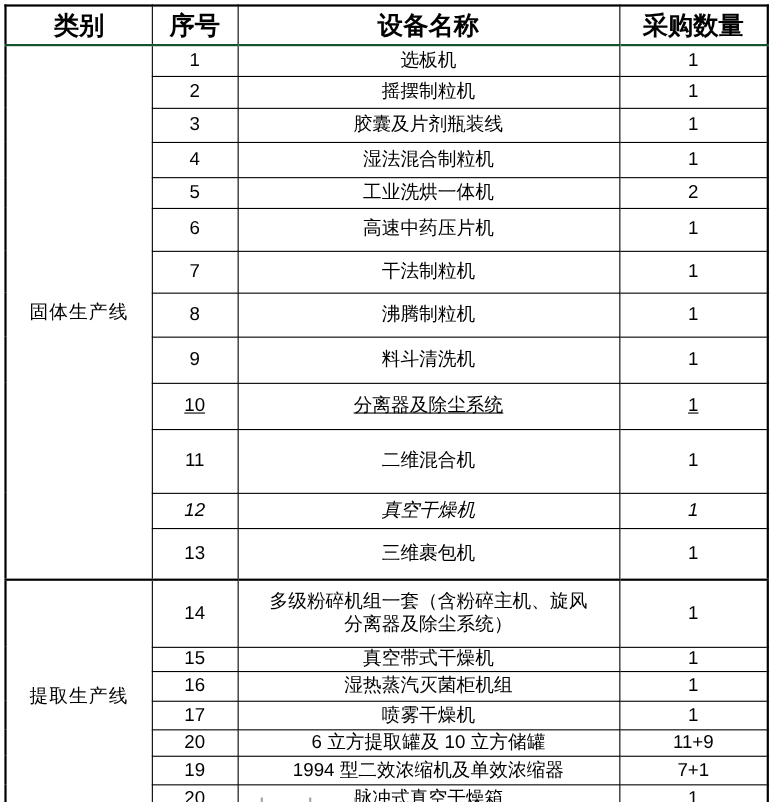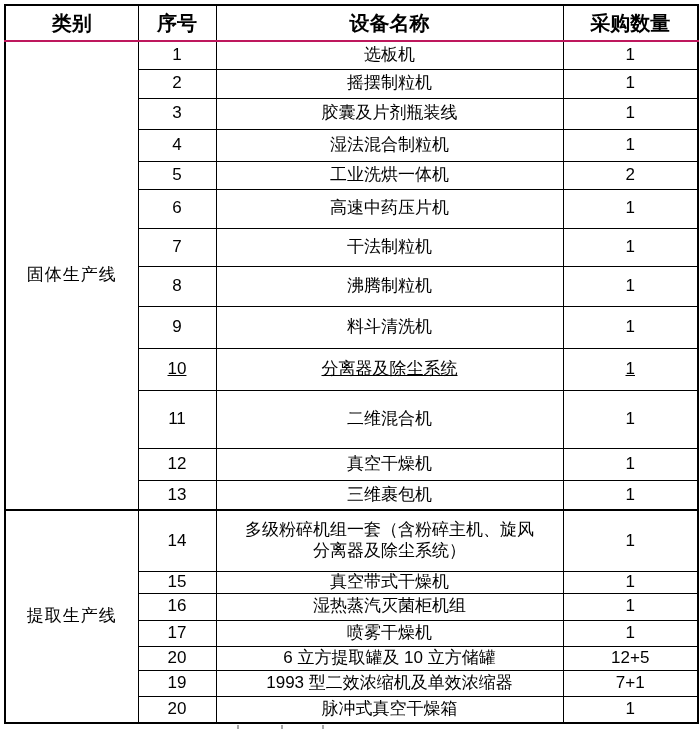--- a/index.html
+++ b/index.html
@@ -27,23 +27,23 @@
   table.equip th,
   table.equip td {
     border: 1px solid #000;
     text-align: center;
     vertical-align: middle;
     padding: 0 2px;
     overflow: hidden;
   }
   table.equip thead th {
     font-weight: bold;
-    font-size: 20px;
+    font-size: 23px;
     height: 34px;
-    border-bottom: 2px solid #be185d;
+    border-bottom: 2px solid #14532d;
   }
   table.equip td {
     font-size: 17px;
     font-weight: normal;
     line-height: 1.2;
   }
   td.name-cell { white-space: pre-line; }
   td.category-cell { font-size: 17px; letter-spacing: 1px; }
   tr.section-start td { border-top: 2px solid #000; }
   .artifact {
@@ -124,26 +124,26 @@
         <tr style="height: 42px; text-decoration: underline;">
           <td>10</td>
           <td class="name-cell">分离器及除尘系统</td>
           <td>1</td>
         </tr>
         <tr style="height: 58px;">
           <td>11</td>
           <td class="name-cell">二维混合机</td>
           <td>1</td>
         </tr>
-        <tr style="height: 32px;">
+        <tr style="height: 32px; font-style: italic;">
           <td>12</td>
           <td class="name-cell">真空干燥机</td>
           <td>1</td>
         </tr>
-        <tr style="height: 30px; margin-left: 12px;">
+        <tr style="height: 47px; margin-left: 12px;">
           <td>13</td>
           <td class="name-cell">三维裹包机</td>
           <td>1</td>
         </tr>
         <tr class="section-start" style="height: 61px;">
           <td class="category-cell" rowspan="7">提取生产线</td>
           <td>14</td>
           <td class="name-cell">多级粉碎机组一套（含粉碎主机、旋风
 分离器及除尘系统）</td>
           <td>1</td>
@@ -159,25 +159,25 @@
           <td>1</td>
         </tr>
         <tr style="height: 26px;">
           <td>17</td>
           <td class="name-cell">喷雾干燥机</td>
           <td>1</td>
         </tr>
         <tr style="height: 24px;">
           <td>20</td>
           <td class="name-cell">6 立方提取罐及 10 立方储罐</td>
-          <td>12+5</td>
+          <td>11+9</td>
         </tr>
         <tr style="height: 26px;">
           <td>19</td>
-          <td class="name-cell">1993 型二效浓缩机及单效浓缩器</td>
+          <td class="name-cell">1994 型二效浓缩机及单效浓缩器</td>
           <td>7+1</td>
         </tr>
         <tr style="height: 27px;">
           <td>20</td>
           <td class="name-cell">脉冲式真空干燥箱</td>
           <td>1</td>
         </tr>
       </tbody>
   </table>
 

